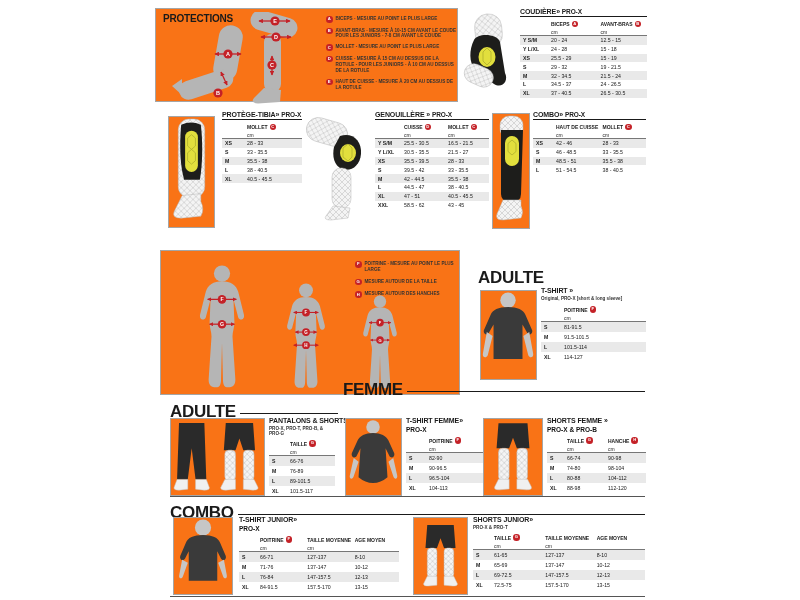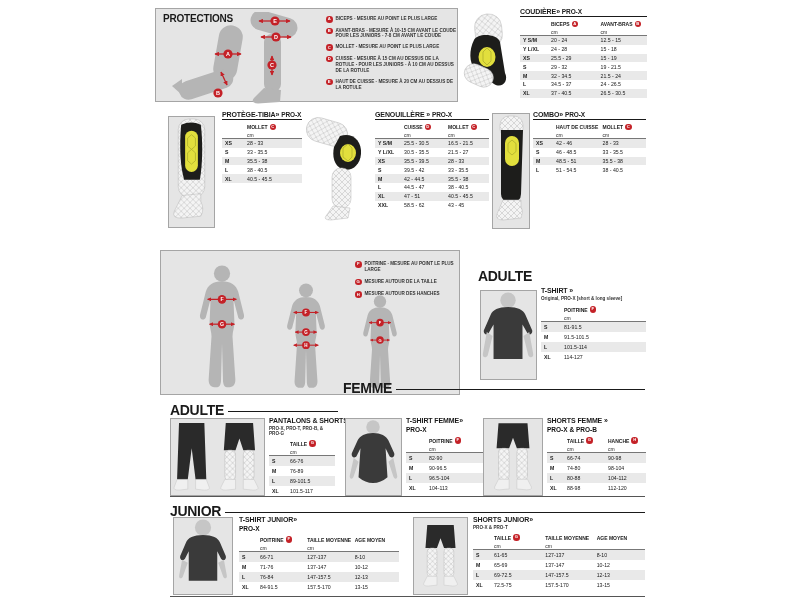--- a/index.html
+++ b/index.html
@@ -1,23 +1,23 @@
 <!DOCTYPE html>
 <html style="--red: #c42127;"><head>
 <meta charset="utf-8">
 <style>
   :root{ --red:#c42127; }
   *{margin:0;padding:0;box-sizing:border-box}
   html,body{width:800px;height:600px;overflow:hidden;background:#fff}
   body{font-family:"Liberation Sans",sans-serif;color:#1a1a1a}
   .page{position:relative;width:800px;height:600px;background:#fff}
   .abs{position:absolute}
-  .box{position:absolute;border:1px solid #a5a5a5;background:#e5e5e5}
+  .box{position:absolute;border:1px solid #a5a5a5;background:#f97316}
   .panel-title{font-size:10px;font-weight:800;letter-spacing:-0.2px;padding:4px 0 0 7px}
-  .bigheading{font-size:14px;font-weight:800;letter-spacing:-0.3px;white-space:nowrap}
+  .bigheading{font-size:17px;font-weight:800;letter-spacing:-0.3px;white-space:nowrap}
   .heading-row{position:absolute;display:flex;align-items:center;gap:4px}
   .heading-row .rule{flex:1;height:0;border-top:1.5px solid #1a1a1a;margin-top:2px}
   .hr-line{position:absolute;border-top:1px solid #555}
   
   .legend{position:absolute;display:flex;flex-direction:column;gap:5px}
   .litem{display:flex;gap:3px;align-items:flex-start}
   .marker{flex:0 0 auto;width:6.5px;height:6.5px;border-radius:50%;background:var(--red);color:#fff;
           font-size:4.2px;font-weight:700;display:inline-flex;align-items:center;justify-content:center;line-height:1}
   .ltext{font-size:4.6px;line-height:1.3;color:#333;font-weight:700;text-transform:uppercase}
   
@@ -621,21 +621,21 @@
           <div class="tc sz">XL</div>
           <div class="tc val">88-98</div>
           <div class="tc val">112-120</div>
         </div>
       </div>
   </div>
 
   <div class="hr-line" style="left:170px;top:496px;width:475px"></div>
 
   <div class="heading-row" style="left:170px;top:503px;width:475px">
-    <span class="bigheading">JUNIOR</span>
+    <span class="bigheading">COMBO</span>
     <span class="rule"></span>
   </div>
 
   <div class="box" style="left:173px;top:517px;width:60px;height:78px">
     <svg width="58" height="76" viewBox="0 0 60 80">
       <circle cx="30" cy="10" r="8.5" fill="#c6c6c6"></circle>
       <path d="M30,18 C20,18 14,21 12,26 L6,40 C5,44 9,46 11,43 L15,35 L15,66 L45,66 L45,35 L49,43 C51,46 55,44 54,40 L48,26 C46,21 40,18 30,18 Z" fill="#3a3a3a"></path>
       <path d="M8,44 L5,60 C4,64 8,65 9,61 L14,47 Z" fill="#c6c6c6"></path>
       <path d="M52,44 L55,60 C56,64 52,65 51,61 L46,47 Z" fill="#c6c6c6"></path>
     </svg>

